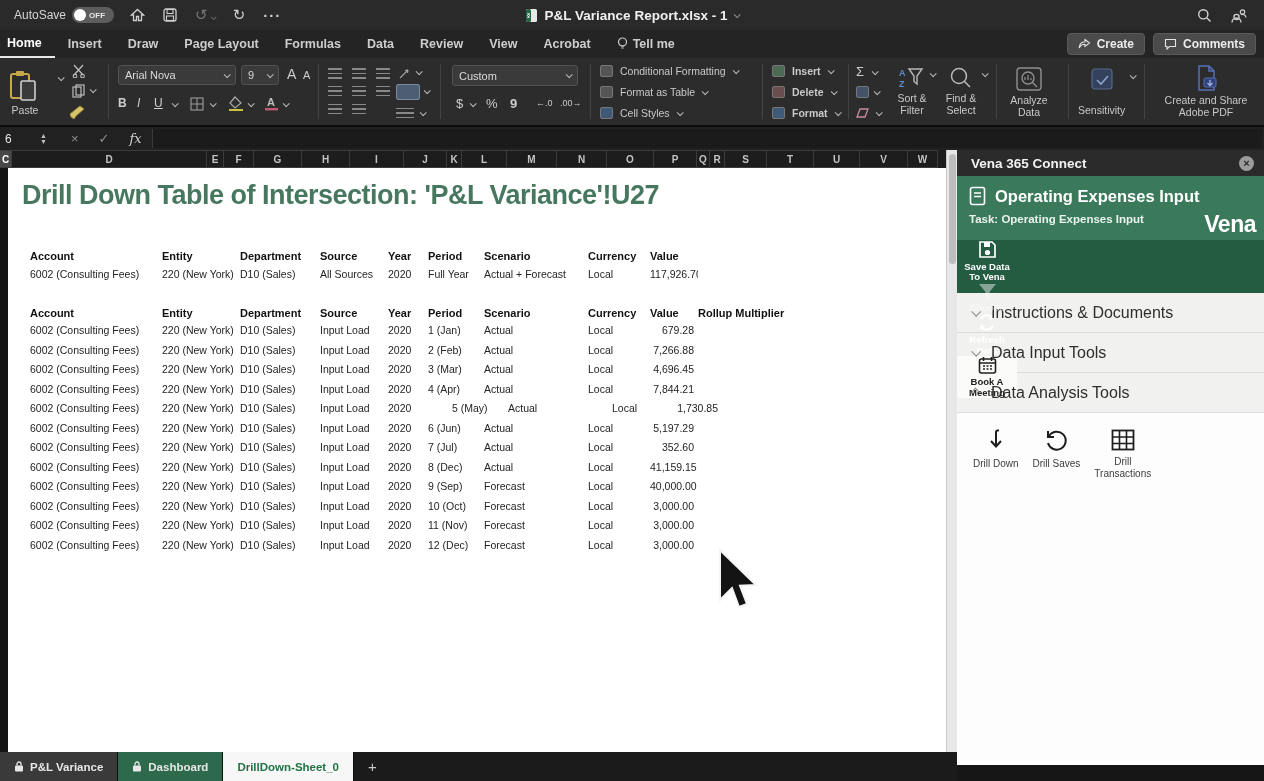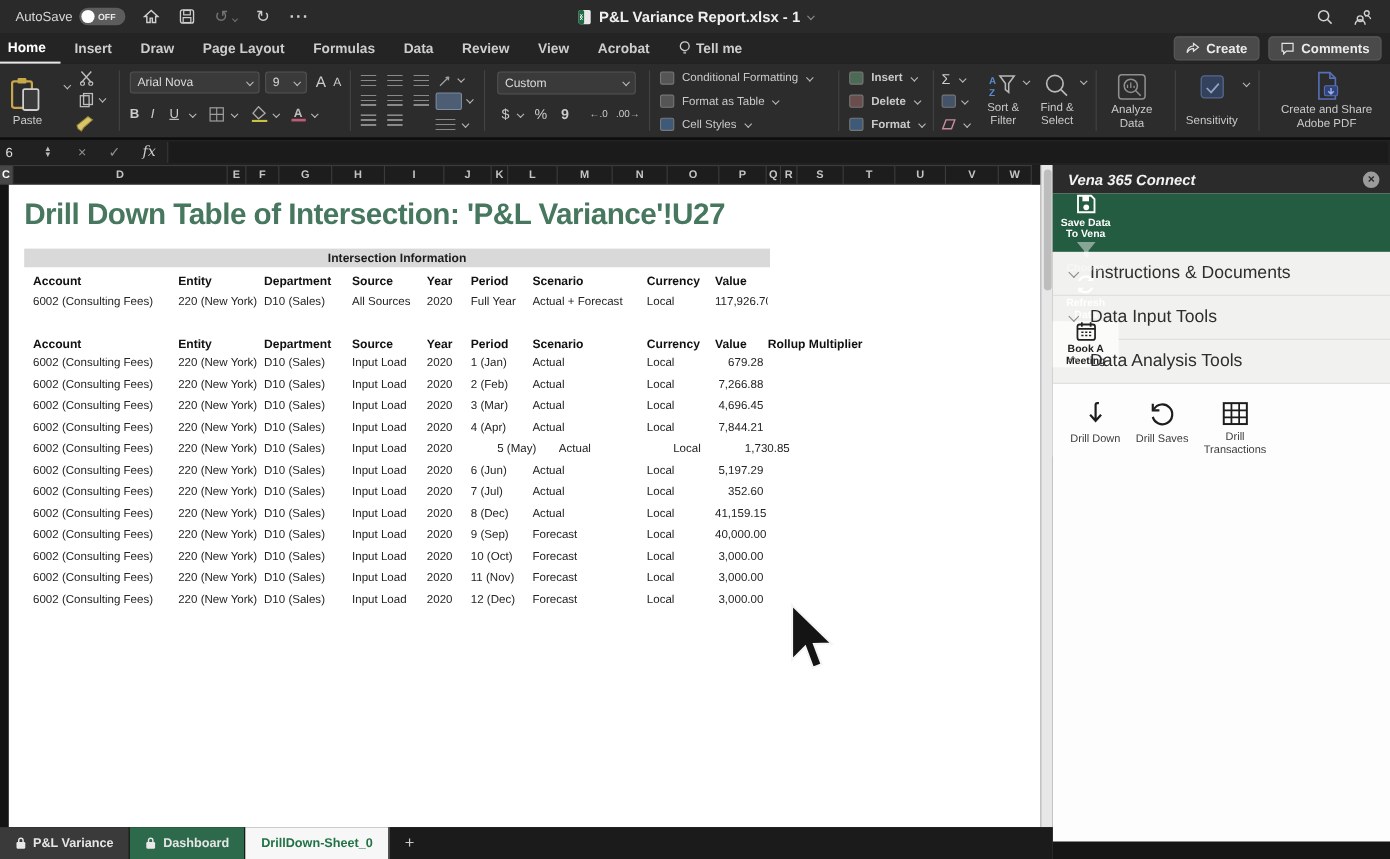--- a/index.html
+++ b/index.html
@@ -78,21 +78,21 @@
   .tcell.hdr { font-weight:bold; font-size:11px; color:#111; }
   .tcell.num { text-align:right; }
 
   
   #vscroll { top:150px; left:946px; width:11px; height:602px; background:#e7e7e7; border-left:1px solid #c9c9c9; }
   #vthumb { position:absolute; top:4px; left:2px; width:7px; height:110px; background:#bdbdbd; border-radius:4px; }
 
   
   #panel { top:150px; left:957px; width:307px; height:631px; background:#fdfdfd; }
   #panel-header { height:26px; background:#2b2b2b; display:flex; align-items:center;
-    justify-content:space-between; padding:0 10px 0 14px;font-style:italic; }
+    justify-content:space-between; padding:0 10px 0 14px; }
   #panel-title { color:#f2f2f2; font-size:13.5px; font-weight:bold; }
   #panel-close { width:15px; height:15px; border-radius:50%; background:#9b9b9b; color:#2a2a2a;
     font-size:11px; font-weight:bold; display:flex; align-items:center; justify-content:center; cursor:pointer; }
   #vena-green { height:64px; background:#3a7a5b; position:relative; padding:10px 12px 0 12px; }
   #vena-head-row { display:flex; align-items:center; gap:9px; }
   #vena-head-title { color:#fff; font-size:16.5px; font-weight:bold; }
   #vena-task { color:#eaf3ee; font-size:11.5px; font-weight:bold; margin-top:7px; }
   #vena-logo { position:absolute; right:8px; bottom:2px; color:#fff; font-size:23px; font-weight:800;
     letter-spacing:-0.5px; }
   #vena-toolbar { height:53px; background:#235c41; display:flex;flex-direction:column; }
@@ -473,21 +473,20 @@
       <div class="colh" style="width: 42px;">S</div>
       <div class="colh" style="width: 47px;">T</div>
       <div class="colh" style="width: 46px;">U</div>
       <div class="colh" style="width: 48px;">V</div>
       <div class="colh" style="width: 30px;">W</div>
     </div>
 
   <div id="rowstrip" class="abs"></div>
   <div id="canvas" class="abs">
     <div id="sheet-title">Drill Down Table of Intersection: 'P&amp;L Variance'!U27</div>
-    <div id="intersection-band">Intersection Information</div>
     <div id="summary-table"></div>
     <div id="detail-table"></div>
   <div class="trow" style="top: 82px;">
         <div class="tcell hdr" style="width: 132px;">Account</div>
         <div class="tcell hdr" style="width: 78px;">Entity</div>
         <div class="tcell hdr" style="width: 80px;">Department</div>
         <div class="tcell hdr" style="width: 68px;">Source</div>
         <div class="tcell hdr" style="width: 40px;">Year</div>
         <div class="tcell hdr" style="width: 56px;">Period</div>
         <div class="tcell hdr" style="width: 104px;">Scenario</div>
@@ -665,20 +664,33 @@
 
   <div id="vscroll" class="abs">
     <div id="vthumb"></div>
   </div>
 
   <div id="panel" class="abs">
     <div id="panel-header">
       <span id="panel-title">Vena 365 Connect</span>
       <span id="panel-close">×</span>
     </div>
+    <div id="vena-green">
+      <div id="vena-head-row">
+        <span>
+          <svg width="17" height="20" viewBox="0 0 17 20">
+              <rect x="1.5" y="1.5" width="14" height="17" rx="2" fill="none" stroke="#fff" stroke-width="1.6"></rect>
+              <path d="M5 7 h7 M5 10.5 h7" stroke="#fff" stroke-width="1.4"></path>
+            </svg>
+        </span>
+        <span id="vena-head-title">Operating Expenses Input</span>
+      </div>
+      <div id="vena-task">Task: Operating Expenses Input</div>
+      <div id="vena-logo">Vena</div>
+    </div>
     <div id="vena-toolbar">
         <div class="vt-btn">
           <span>
             <svg width="19" height="19" viewBox="0 0 19 19">
               <path d="M2 2 h12 l3 3 v12 h-15 Z" fill="none" stroke="currentColor" stroke-width="1.7"></path>
               <rect x="6" y="2" width="6" height="5" fill="currentColor"></rect>
               <circle cx="9.5" cy="12.5" r="2.6" fill="currentColor"></circle>
             </svg>
           </span>
           <span>Save Data<br>To Vena</span>

